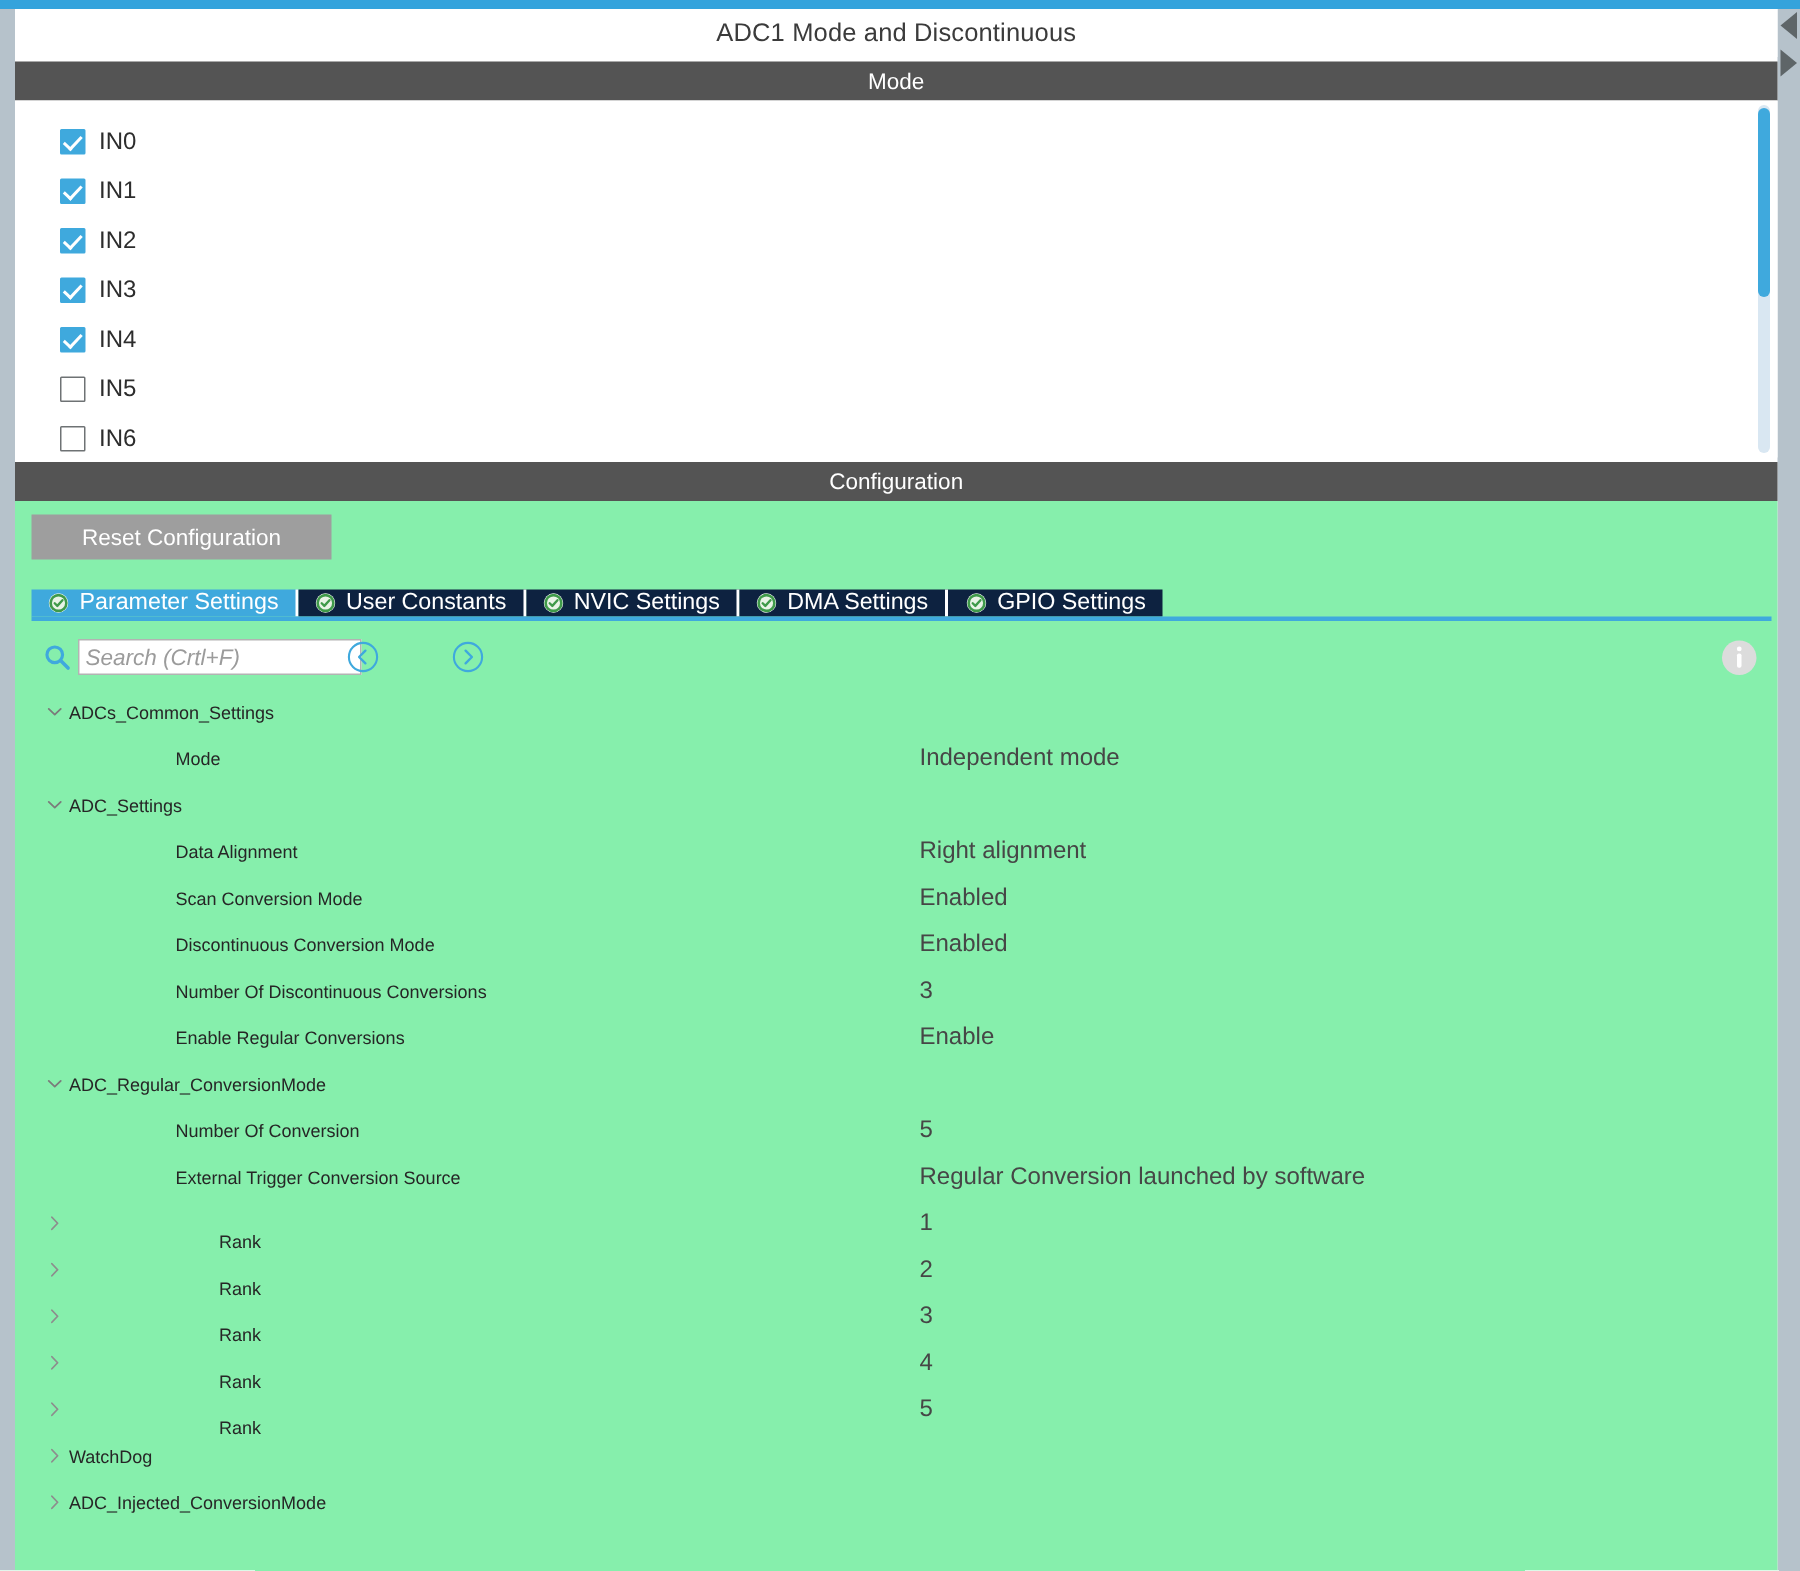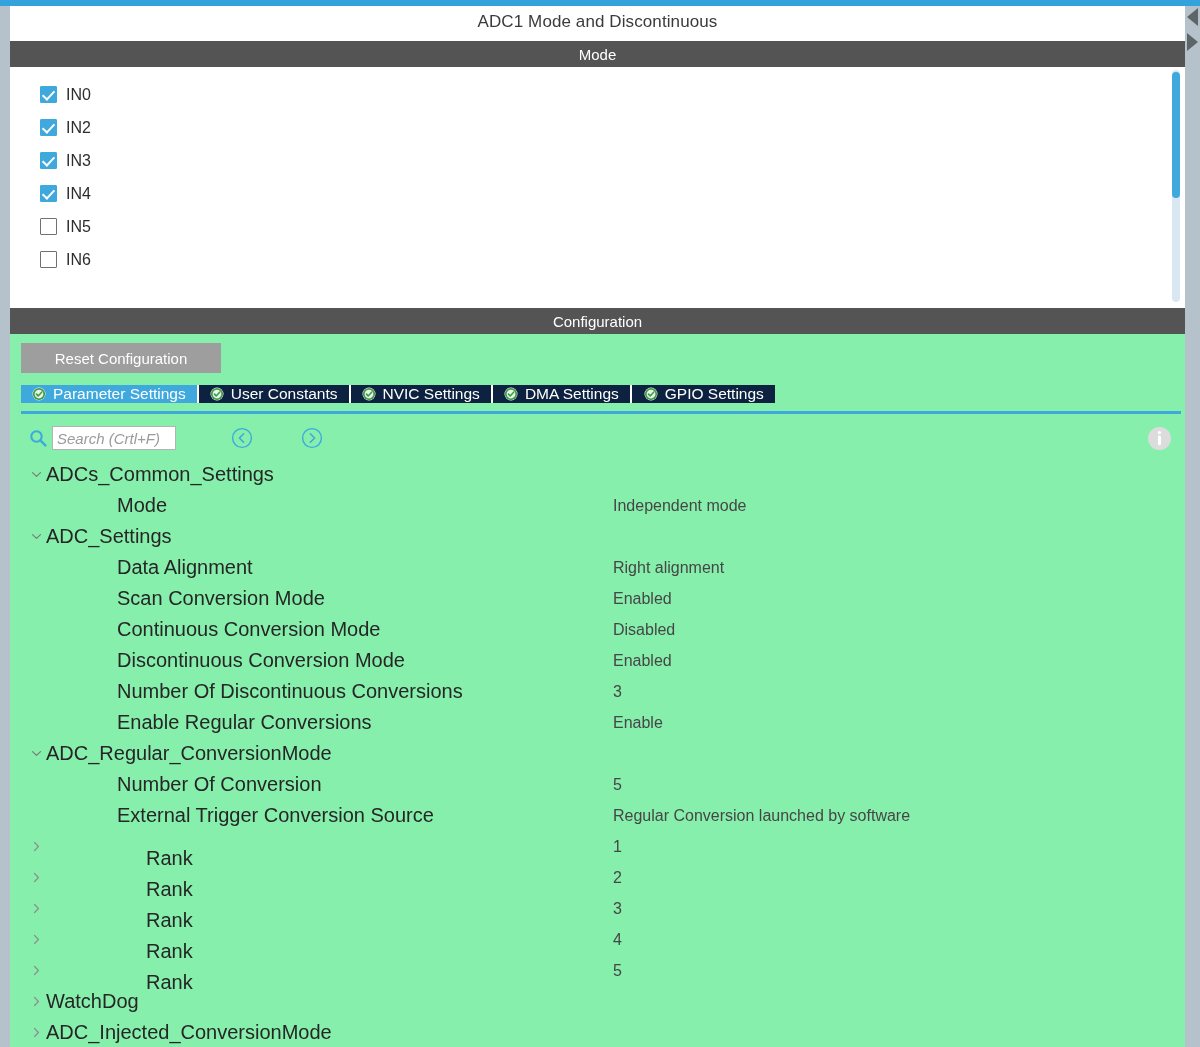--- a/index.html
+++ b/index.html
@@ -178,21 +178,21 @@
     align-items: center;
     justify-content: center;
   }
 
   
   .tab-strip {
     position: absolute;
     left: 11px; top: 51px;
     height: 26px;
     display: flex;
-    align-items: flex-start;
+    align-items: flex-end;
   }
   .tab {
     display: flex;
     align-items: center;
     gap: 7px;
     padding: 0 11px;
     background: #0d2240;
     color: #ffffff;
     font-size: 15.5px;
     cursor: pointer;
@@ -224,21 +224,21 @@
   }
   .search-icon {
     position: absolute;
     left: 8px; top: 8px;
     width: 18px; height: 18px;
     cursor: pointer;
   }
   .search-input {
     position: absolute;
     left: 31px; top: 5px;
-    width: 124px; height: 24px;
+    width: 189px; height: 24px;
     box-sizing: border-box;
     border: 1px solid #b3b3b3;
     background: #ffffff;
     font-size: 15px;
     font-family: "Liberation Sans", sans-serif;
     font-style: italic;
     color: #555;
     padding: 0 4px;
     outline: none;
   }
@@ -284,21 +284,21 @@
     left: 8px;
     width: 14px; height: 14px;
     display: flex;
     align-items: center;
     justify-content: center;
     color: #7b7b7b;
     cursor: pointer;
   }
   .twisty svg { display: block; }
   .tree-label {
-    font-size: 20px;
+    font-size: 12px;
     color: #262626;
     white-space: nowrap;
   }
   .tree-row.group .tree-label { margin-left: 25px; }
   .tree-row.item  .tree-label { margin-left: 96px; }
   .tree-row.sub   .tree-label { margin-left: 125px; margin-top: 24px; }
   .tree-value {
     position: absolute;
     left: 592px;
     font-size: 16px;
@@ -328,20 +328,24 @@
       </svg>
   </div>
 
   <div class="section-bar" id="mode-bar">Mode</div>
 
   <div class="mode-panel">
     <div class="checkbox-list" id="channel-list">
         <div class="check-row">
           <span class="cb on"></span>
           <span class="check-label">IN0</span>
+        </div>
+        <div class="check-row">
+          <span class="cb on"></span>
+          <span class="check-label">IN1</span>
         </div>
         <div class="check-row">
           <span class="cb on"></span>
           <span class="check-label">IN2</span>
         </div>
         <div class="check-row">
           <span class="cb on"></span>
           <span class="check-label">IN3</span>
         </div>
         <div class="check-row">
@@ -469,24 +473,20 @@
         </div>
         <div class="tree-row item">
           <span class="tree-label">Data Alignment</span>
           <span class="tree-value">Right alignment</span>
         </div>
         <div class="tree-row item">
           <span class="tree-label">Scan Conversion Mode</span>
           <span class="tree-value">Enabled</span>
         </div>
         <div class="tree-row item">
-          <span class="tree-label">Continuous Conversion Mode</span>
-          <span class="tree-value">Disabled</span>
-        </div>
-        <div class="tree-row item">
           <span class="tree-label">Discontinuous Conversion Mode</span>
           <span class="tree-value">Enabled</span>
         </div>
         <div class="tree-row item">
           <span class="tree-label">Number Of Discontinuous Conversions</span>
           <span class="tree-value">3</span>
         </div>
         <div class="tree-row item">
           <span class="tree-label">Enable Regular Conversions</span>
           <span class="tree-value">Enable</span>

